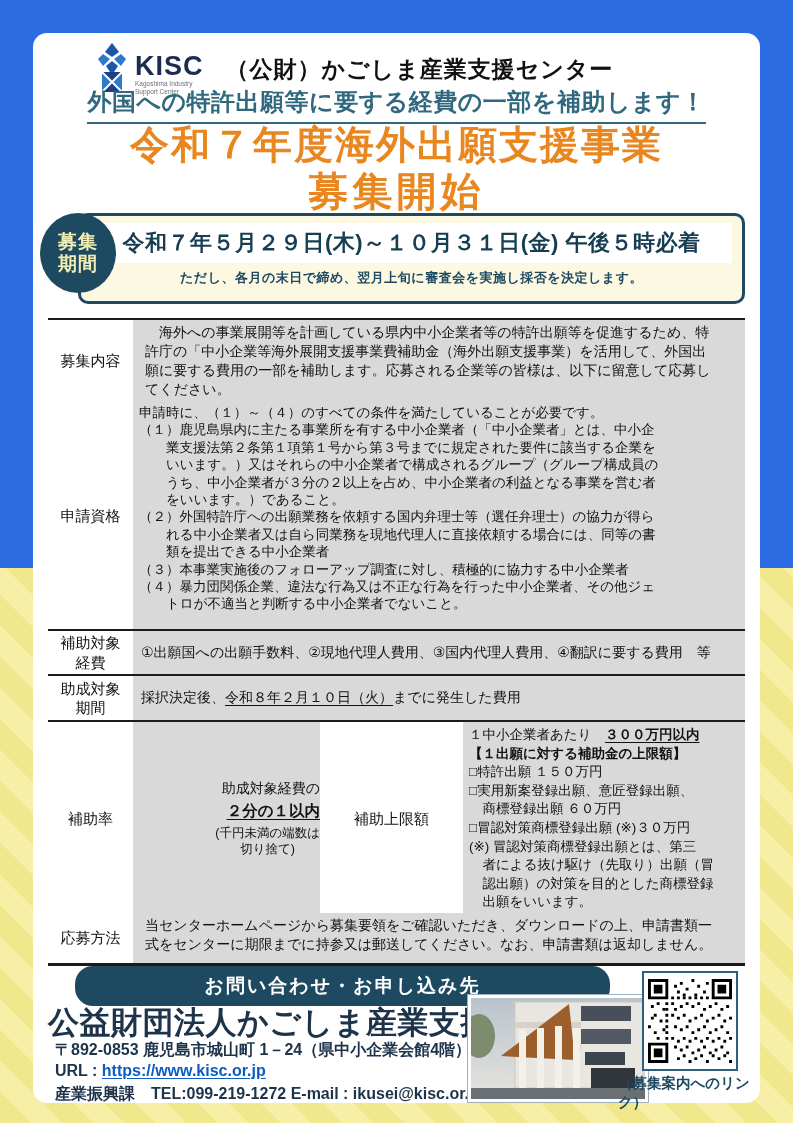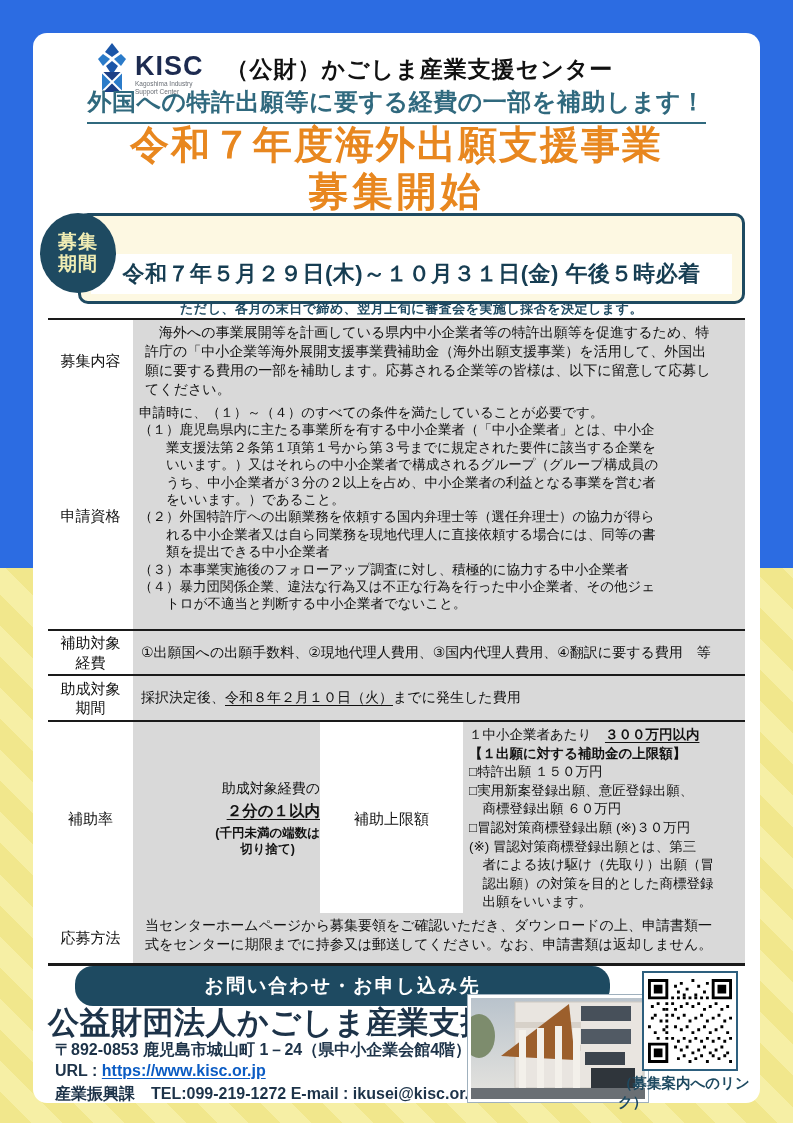--- a/index.html
+++ b/index.html
@@ -34,21 +34,21 @@
     background:#1e4a61;color:#f0edb4;display:flex;flex-direction:column;
     align-items:center;justify-content:center;font-size:19px;font-weight:bold;
     line-height:1.15;z-index:2;letter-spacing:1px;
   }
   .period-box{
     margin-left:38px;height:78px;border:3px solid #1e4a61;border-radius:10px;
     background:#fdf8e2;padding:7px 10px 0 10px;box-sizing:content-box;
   }
   .period-dates{
     background:#ffffff;text-align:center;font-size:22px;font-weight:bold;
-    color:#163d52;padding:5px 2px;letter-spacing:0.5px;margin-top:31px;
+    color:#163d52;padding:5px 2px;letter-spacing:0.5px;
   }
   .period-note{
     text-align:center;font-size:13px;font-weight:bold;color:#1e4a61;
     padding-top:6px;letter-spacing:0.5px;
   }
   
   .main-table{position:absolute;top:285px;left:15px;width:697px;}
   .trow{display:grid;grid-template-columns:85px 1fr;border-top:2px solid #1a1a1a;}
   .trow.cols4{grid-template-columns:85px 187px 143px 1fr;}
   .trow.last{border-bottom:3px solid #1a1a1a;}
@@ -58,21 +58,21 @@
   .h80{height:80px;} .h227{height:227px;} .h43{height:43px;} .h44{height:44px;}
   .h189{height:189px;} .h50{height:50px;}
   .preline{white-space:pre-line;}
   .body14{font-size:14px;line-height:19px;padding:3px 12px;font-family:Liberation Serif, serif;}
   .body135{font-size:13.5px;line-height:17.4px;padding:2px 6px;}
   .centerv{display:flex;align-items:center;padding:0 8px;font-size:14px;}
   .rate-cell{display:flex;flex-direction:column;align-items:flex-end;justify-content:center;
     text-align:center;}
   .rate-l1{font-size:14px;}
   .rate-l2{font-size:15.5px;font-weight:bold;text-decoration:underline;text-underline-offset:3px;margin-top:3px;}
-  .rate-l3{font-size:12.5px;font-weight:bold;margin-top:3px;line-height:1.35;}
+  .rate-l3{font-size:12.5px;font-weight:normal;margin-top:3px;line-height:1.35;}
   .cap-cell{font-size:13.5px;line-height:18.6px;padding:4px 6px;}
   .u-bold{font-weight:bold;text-decoration:underline;text-underline-offset:3px;}
   .b{font-weight:bold;}
   .u{text-decoration:underline;text-underline-offset:3px;}
   
   .contact-pill{position:absolute;top:933px;left:42px;width:535px;height:40px;
     background:#1e4a61;border-radius:18px;color:#fff;display:flex;align-items:center;
     justify-content:center;font-size:19px;font-weight:bold;letter-spacing:2px;}
   .contact-name{position:absolute;top:969px;left:15px;font-size:31px;font-weight:bold;
     color:#1d3349;letter-spacing:0.5px;}

